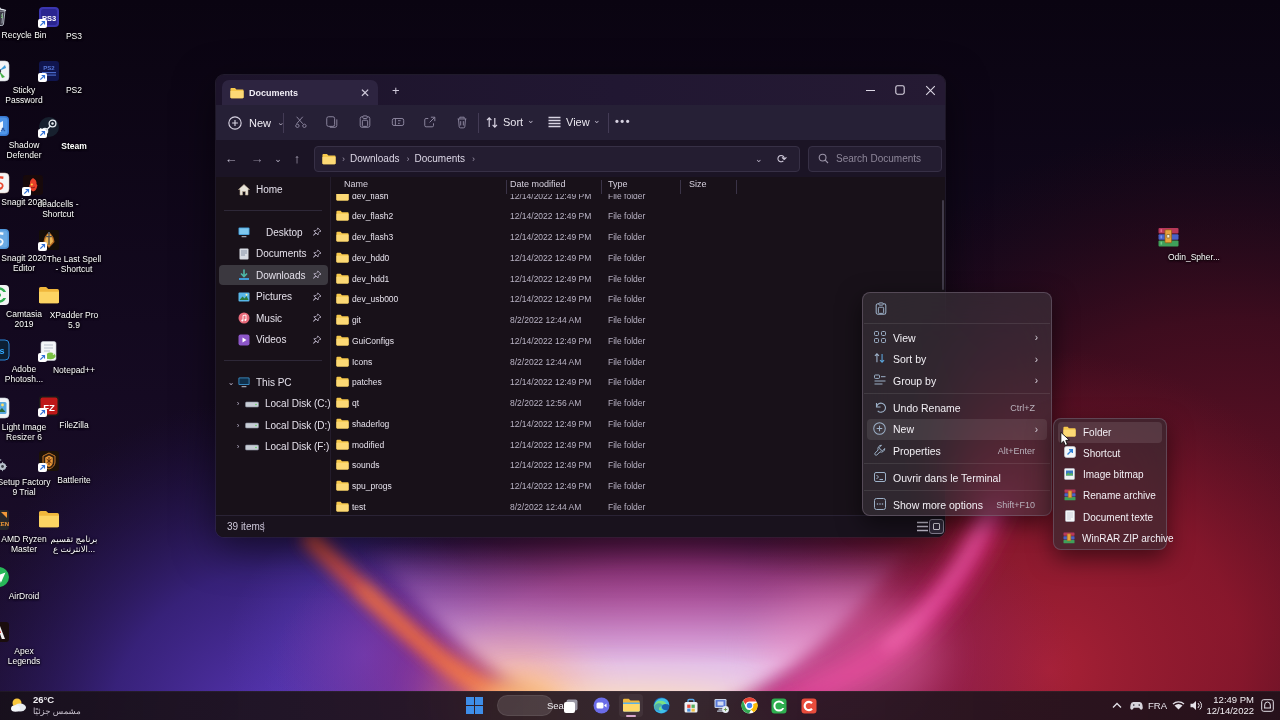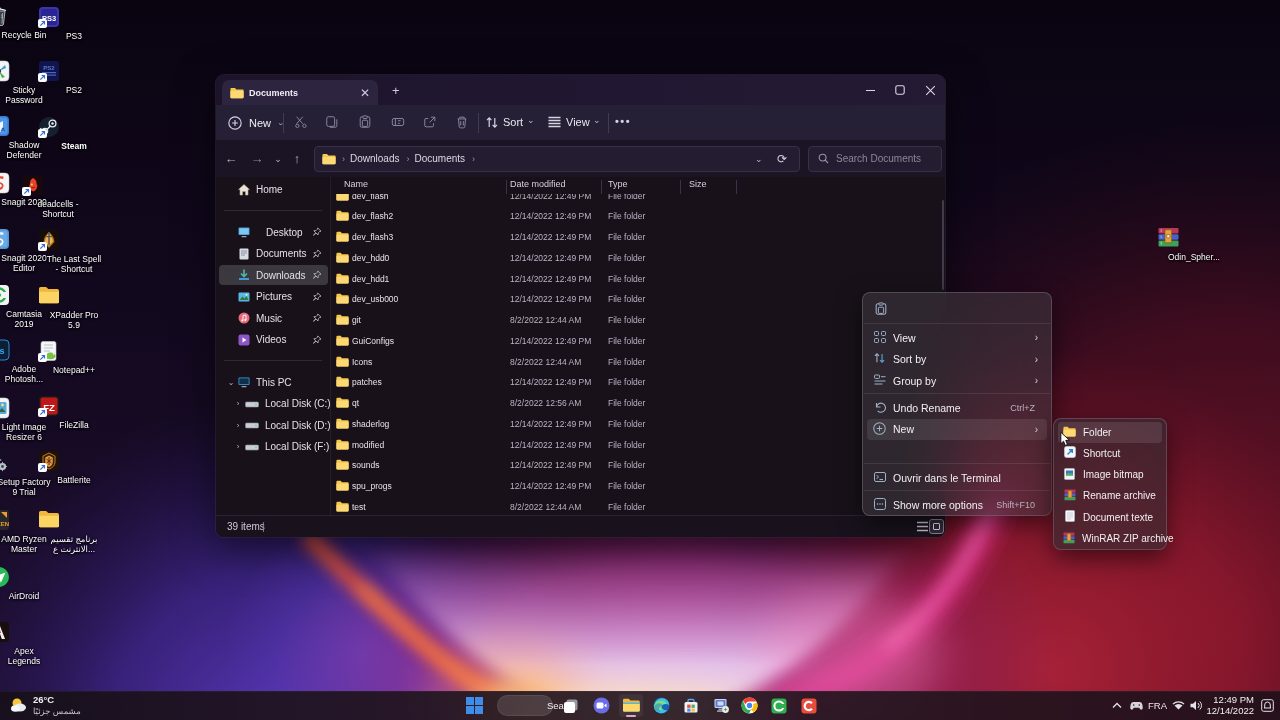--- a/index.html
+++ b/index.html
@@ -913,20 +913,27 @@
         <span class="acc">Ctrl+Z</span>
       </div>
   <div class="mrow" style="top:125.5px;background:rgba(255,255,255,0.09);">
         <span class="mi"><svg width="13" height="13" viewBox="0 0 14 14">
             <circle cx="7" cy="7" r="6.2" stroke="#9db1c8" stroke-width="1.1" fill="none"></circle>
             <path d="M7 4 v6 M4 7 h6" stroke="#9db1c8" stroke-width="1.1"></path>
           </svg></span>
         <span class="mt">New</span>
         <span class="chev">›</span>
       </div>
+  <div class="mrow" style="top:147px;">
+        <span class="mi"><svg width="12" height="12" viewBox="0 0 12 12">
+            <path d="M7.5 1.2 a3.6 3.6 0 0 0 -3.4 4.8 L1 9.2 a1.3 1.3 0 0 0 1.8 1.8 L6 7.9 a3.6 3.6 0 0 0 4.8 -3.4 L8.6 6.7 L6.3 5.7 L5.3 3.4 Z" stroke="#9db1c8" stroke-width="1" fill="none"></path>
+          </svg></span>
+        <span class="mt">Properties</span>
+        <span class="acc">Alt+Enter</span>
+      </div>
   <div class="msep" style="top:170px;"></div>
   <div class="mrow" style="top:174.5px;">
         <span class="mi"><svg width="12" height="12" viewBox="0 0 12 12">
             <rect x="0.5" y="1.5" width="11" height="9" rx="1.5" stroke="#9db1c8" stroke-width="1" fill="none"></rect>
             <path d="M2.5 4 L4.5 6 L2.5 8 M5.5 8.5 H9" stroke="#9db1c8" stroke-width="1" fill="none"></path>
           </svg></span>
         <span class="mt">Ouvrir dans le Terminal</span>
       </div>
   <div class="msep" style="top:197px;"></div>
   <div class="mrow" style="top:201.5px;">

